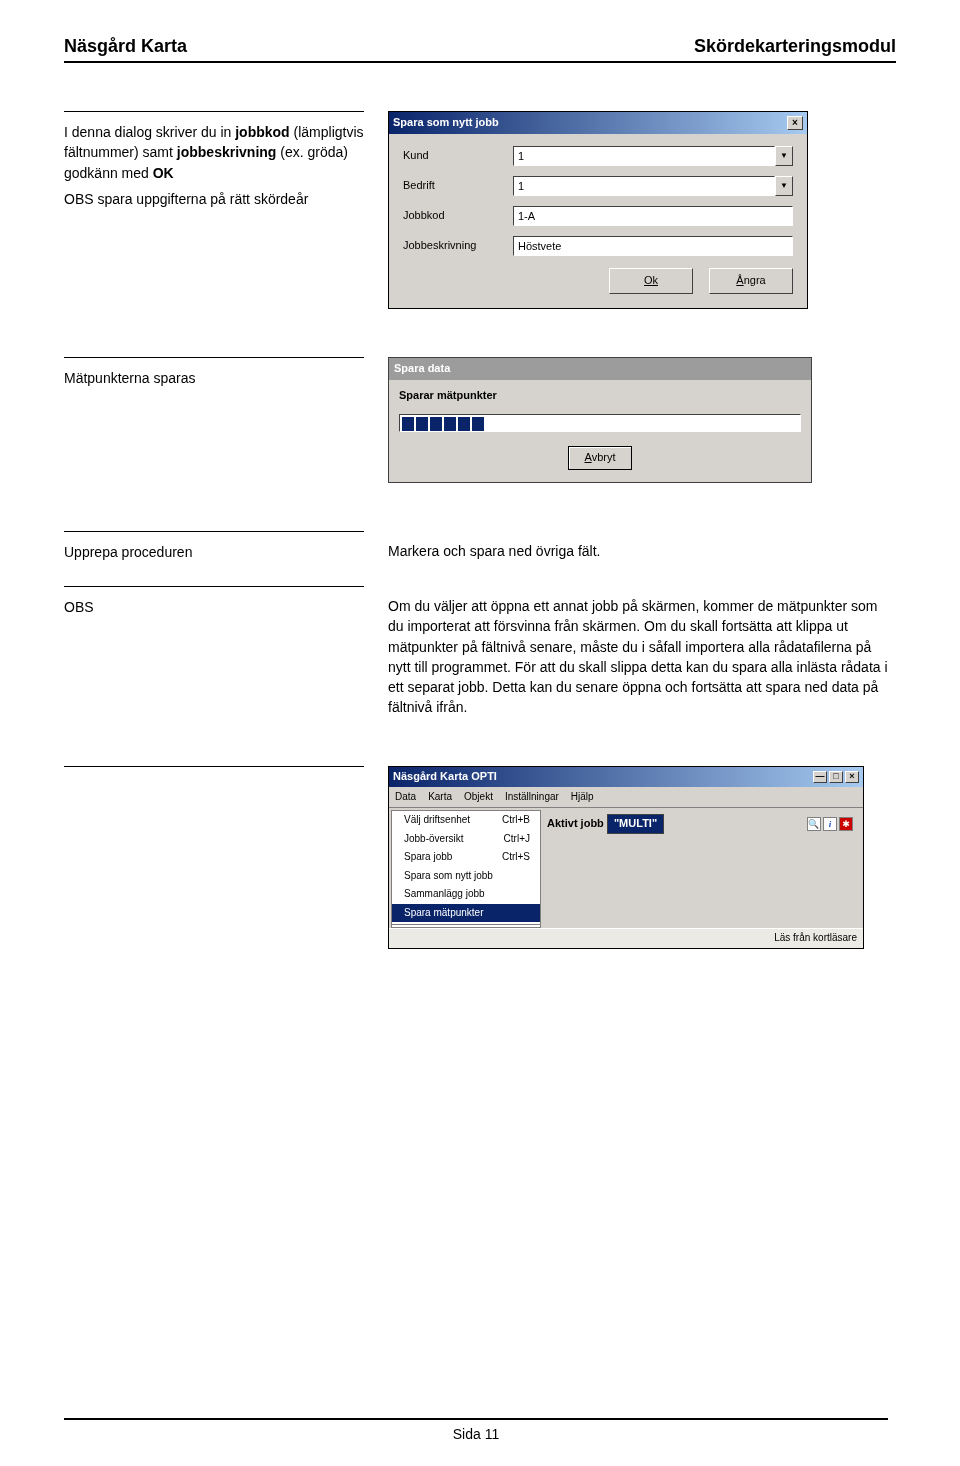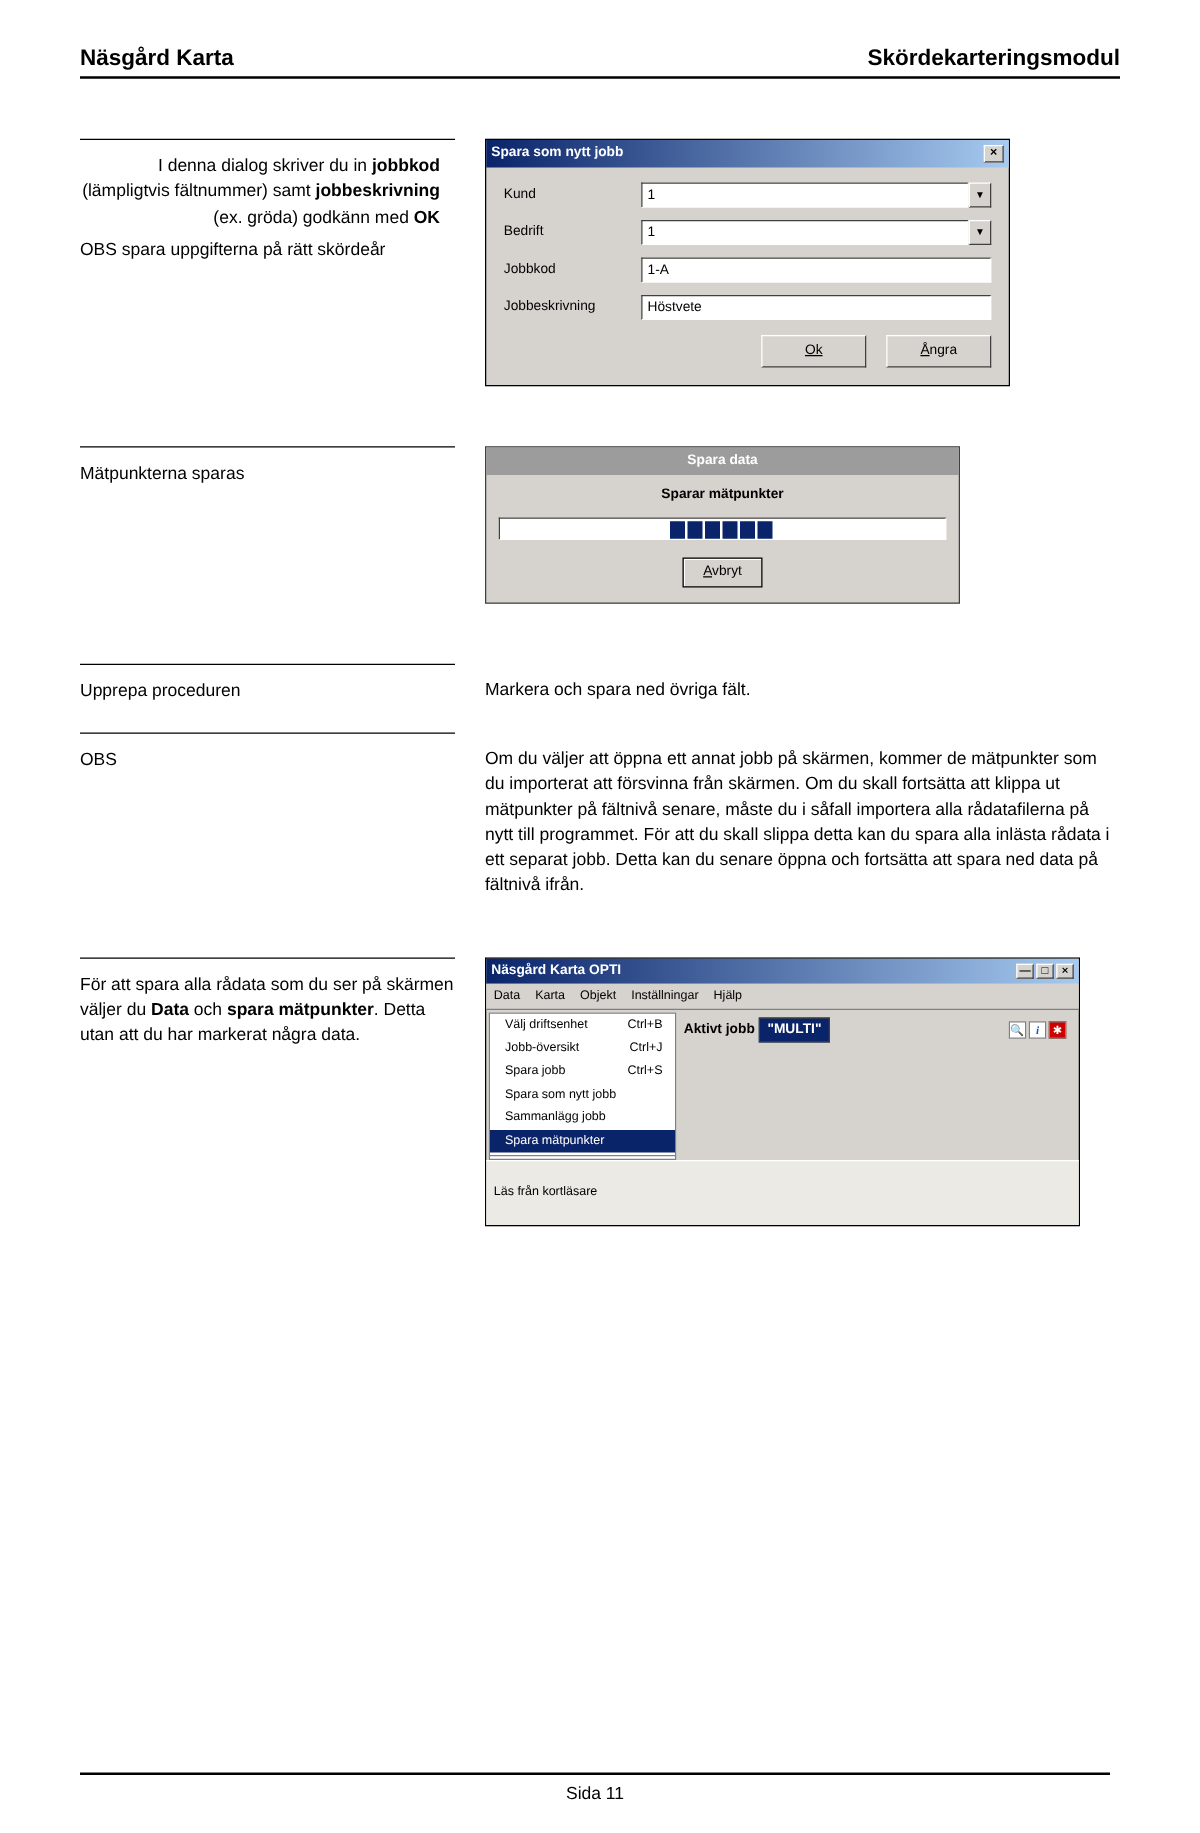--- a/index.html
+++ b/index.html
@@ -141,22 +141,21 @@
     text-align: center;
     font-size: 11px;
   }
   .win-btn .ul { text-decoration: underline; }
   
   .prog-dialog {
     border: 1px solid #404040;
     background: #d6d3ce;
     font-family: Tahoma, Arial, sans-serif;
     font-size: 11px;
-    width: 380px;
-    text-align: center;
+    width: 424px;
   }
   .prog-title {
     background: #9c9c9c;
     color: #fff;
     font-weight: bold;
     padding: 3px 5px;
   }
   .prog-body { padding: 8px 10px 12px 10px; }
   .prog-label { font-weight: bold; margin-bottom: 10px; }
   .prog-bar-outer {
@@ -244,23 +243,24 @@
     width:14px; height:14px;
     border:1px solid #808080;
     background:#fff;
     font-size:9px;
     display:inline-flex; align-items:center; justify-content:center;
   }
   .toolicon.red { background:#c00; color:#fff; }
   .toolicon.info { color:#1e50c8; font-weight:bold; font-style:italic; font-family:serif; }
   .lowband {
     background:#eceae5;
-    padding:18px 6px;
+    padding:2px 6px;
     font-size:10px;
     border-top:1px solid #fff;
+    text-align:right;
   }
   .footer {
     position:absolute;
     bottom:24px;
     left:0; right:8px;
   }
   .footer-rule { border:none; border-top:2px solid #000; margin:0 64px 6px 64px; }
   .footer-text { text-align:center; font-size:14px; }
 </style>
 </head>
@@ -269,21 +269,21 @@
 <div class="page">
   <div class="hdr-row">
     <div class="hdr-left">Näsgård Karta</div>
     <div class="hdr-right">Skördekarteringsmodul</div>
   </div>
   <hr class="hdr-rule">
 
   <div class="section">
     <div class="leftcol">
       <hr class="divider">
-      <p style="margin:0 12px 6px 0;text-align:right;">
+      <p style="margin:0 0 6px 0;">
         <span>I denna dialog skriver du in </span><span class="bold">jobbkod</span><span> (lämpligtvis fältnummer) samt </span><span class="bold">jobbeskrivning</span><span> (ex. gröda) godkänn med </span><span class="bold">OK</span>
       </p>
       <p style="margin:0;">OBS spara uppgifterna på rätt skördeår</p>
     </div>
     <div class="rightcol">
       <div class="win-dialog">
         <div class="win-title">
           <span>Spara som nytt jobb</span>
           <span class="win-close">×</span>
         </div>
@@ -365,23 +365,20 @@
       <p style="margin:0;">OBS</p>
     </div>
     <div class="rightcol">
       <p style="margin:10px 0 0 0;">Om du väljer att öppna ett annat jobb på skärmen, kommer de mätpunkter som du importerat att försvinna från skärmen. Om du skall fortsätta att klippa ut mätpunkter på fältnivå senare, måste du i såfall importera alla rådatafilerna på nytt till programmet. För att du skall slippa detta kan du spara alla inlästa rådata i ett separat jobb. Detta kan du senare öppna och fortsätta att spara ned data på fältnivå ifrån.</p>
     </div>
   </div>
 
   <div class="section">
     <div class="leftcol">
       <hr class="divider">
-      <p style="margin:0;">
-        <span>För att spara alla rådata som du ser på skärmen väljer du </span><span class="bold">Data</span><span> och </span><span class="bold">spara mätpunkter</span><span>. Detta utan att du har markerat några data.</span>
-      </p>
     </div>
     <div class="rightcol">
       <div class="app-shot">
         <div class="app-title">
           <span>Näsgård Karta OPTI</span>
           <span class="right-btns">
             <span>—</span>
             <span>□</span>
             <span>×</span>
           </span>

